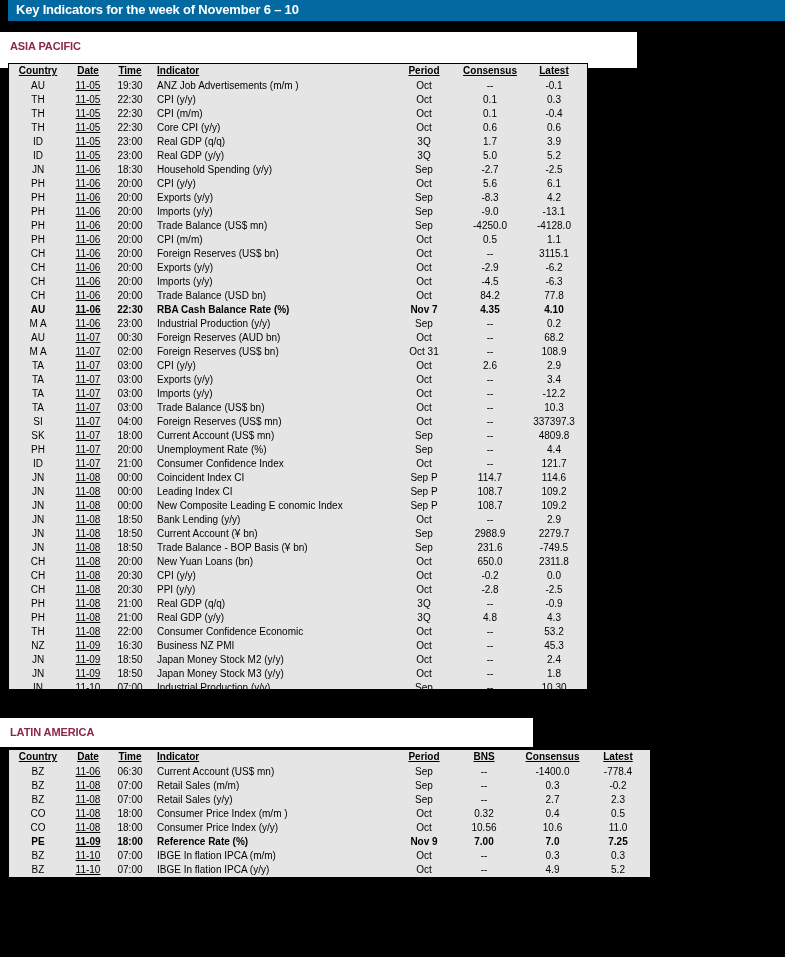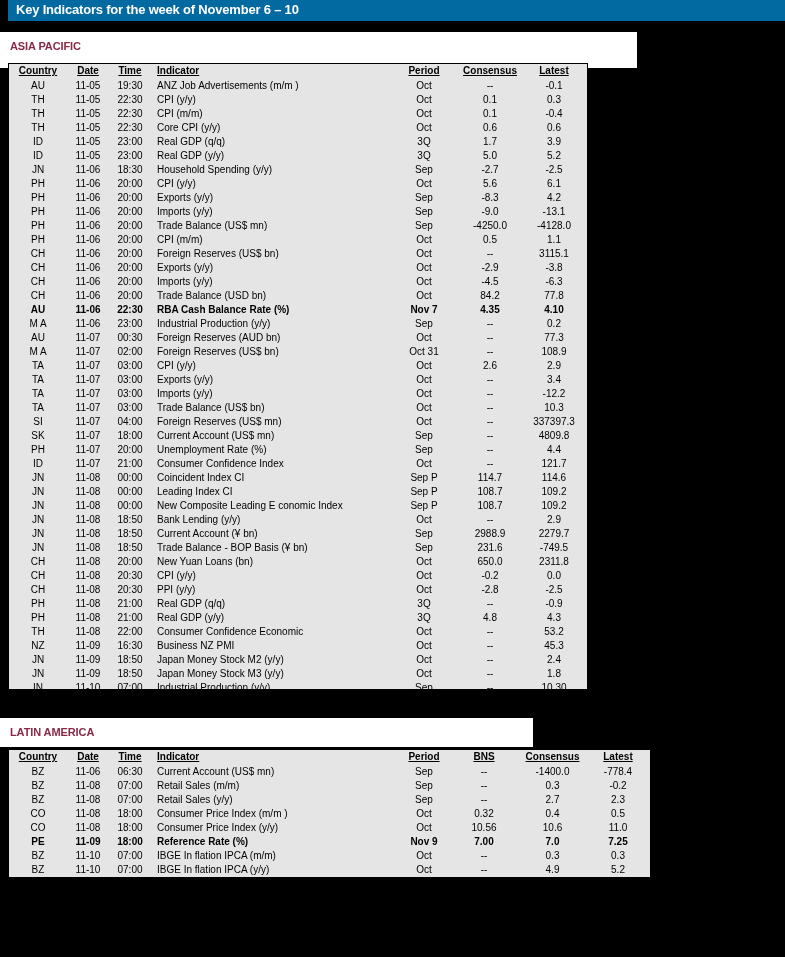--- a/index.html
+++ b/index.html
@@ -88,21 +88,21 @@
     white-space: nowrap;
     overflow: hidden;
     vertical-align: middle;
   }
   table.ind-table thead th {
     font-weight: bold;
     text-decoration: underline;
     padding-bottom: 1px;
   }
   .c-country  { text-align: center; }
-  .c-date     { text-align: center; }
+  .c-date     { text-align: center; text-decoration: underline; }
   .c-time     { text-align: center; }
   .c-indicator{ text-align: left; padding-left: 6px !important; }
   .c-period   { text-align: center; }
   .c-bns      { text-align: center; }
   .c-consensus{ text-align: center; }
   .c-latest   { text-align: center; padding-right: 6px !important; }
   tr.row-bold td { font-weight: bold; }
 
   thead th.c-indicator { padding-left: 6px; }
 </style>
@@ -258,21 +258,21 @@
           <td class="c-consensus">--</td>
           <td class="c-latest">3115.1</td>
         </tr>
         <tr>
           <td class="c-country">CH</td>
           <td class="c-date">11-06</td>
           <td class="c-time">20:00</td>
           <td class="c-indicator">Exports (y/y)</td>
           <td class="c-period">Oct</td>
           <td class="c-consensus">-2.9</td>
-          <td class="c-latest">-3.8</td>
+          <td class="c-latest">-6.2</td>
         </tr>
         <tr>
           <td class="c-country">CH</td>
           <td class="c-date">11-06</td>
           <td class="c-time">20:00</td>
           <td class="c-indicator">Imports (y/y)</td>
           <td class="c-period">Oct</td>
           <td class="c-consensus">-4.5</td>
           <td class="c-latest">-6.3</td>
         </tr>
@@ -303,21 +303,21 @@
           <td class="c-consensus">--</td>
           <td class="c-latest">0.2</td>
         </tr>
         <tr>
           <td class="c-country">AU</td>
           <td class="c-date">11-07</td>
           <td class="c-time">00:30</td>
           <td class="c-indicator">Foreign Reserves (AUD bn)</td>
           <td class="c-period">Oct</td>
           <td class="c-consensus">--</td>
-          <td class="c-latest">77.3</td>
+          <td class="c-latest">68.2</td>
         </tr>
         <tr>
           <td class="c-country">M A</td>
           <td class="c-date">11-07</td>
           <td class="c-time">02:00</td>
           <td class="c-indicator">Foreign Reserves (US$ bn)</td>
           <td class="c-period">Oct 31</td>
           <td class="c-consensus">--</td>
           <td class="c-latest">108.9</td>
         </tr>

